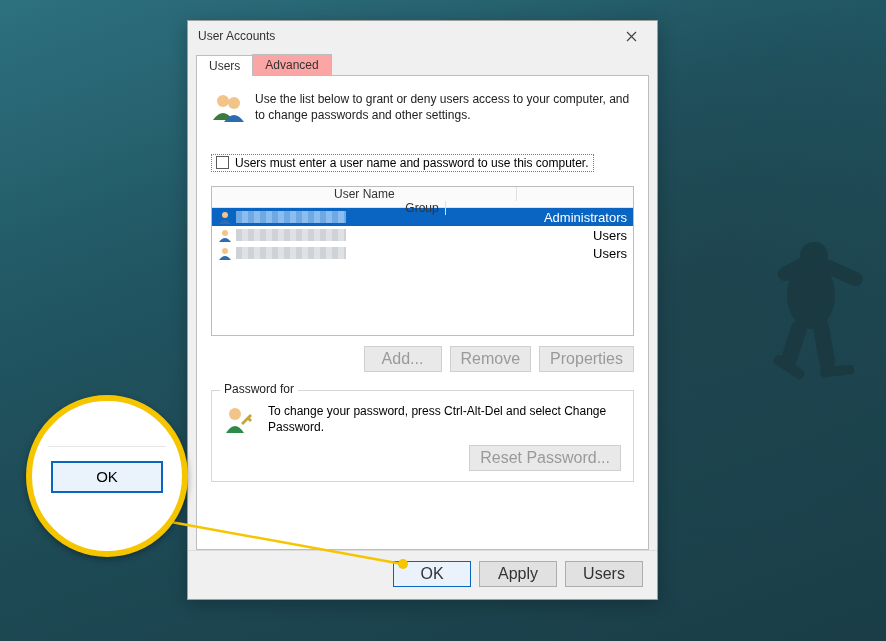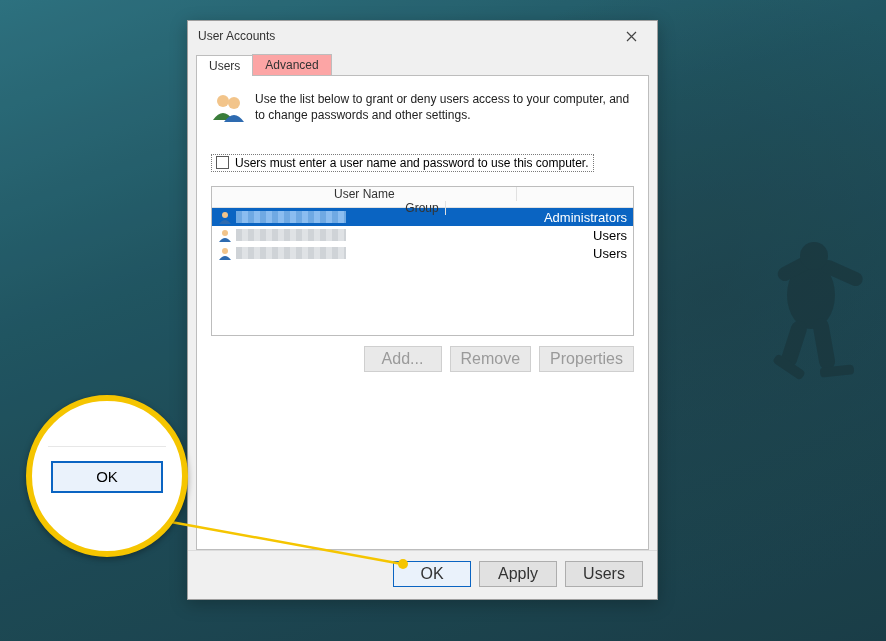--- a/index.html
+++ b/index.html
@@ -164,20 +164,34 @@
           <div class="col cgroup">Users</div>
         </div>
       </div>
 
       <div class="btnrow">
         <div class="win-btn disabled">Add...</div>
         <div class="win-btn disabled">Remove</div>
         <div class="win-btn disabled">Properties</div>
       </div>
 
+      <div class="pwd-group">
+        <span class="legend">Password for</span>
+        <div class="pwd-body">
+          <svg class="keyicon" viewBox="0 0 32 32">
+            <circle cx="11" cy="11" r="6" fill="#f2c48a"></circle>
+            <path d="M2 30q9-14 18 0z" fill="#2e8a4a"></path>
+            <path d="M17 20 l9-9 2 2-2 2 2 2-2 2-2-2-5 5z" fill="#caa23a"></path>
+          </svg>
+          <p>To change your password, press Ctrl-Alt-Del and select Change Password.</p>
+        </div>
+        <div class="pwd-btnrow">
+          <div class="win-btn disabled" style="min-width:110px">Reset Password...</div>
+        </div>
+      </div>
 
     </div>
 
     <div class="dlg-buttons">
       <div class="win-btn primary">OK</div>
       <div class="win-btn">Apply</div>
       <div class="win-btn">Users</div>
     </div>
   </div>
 

